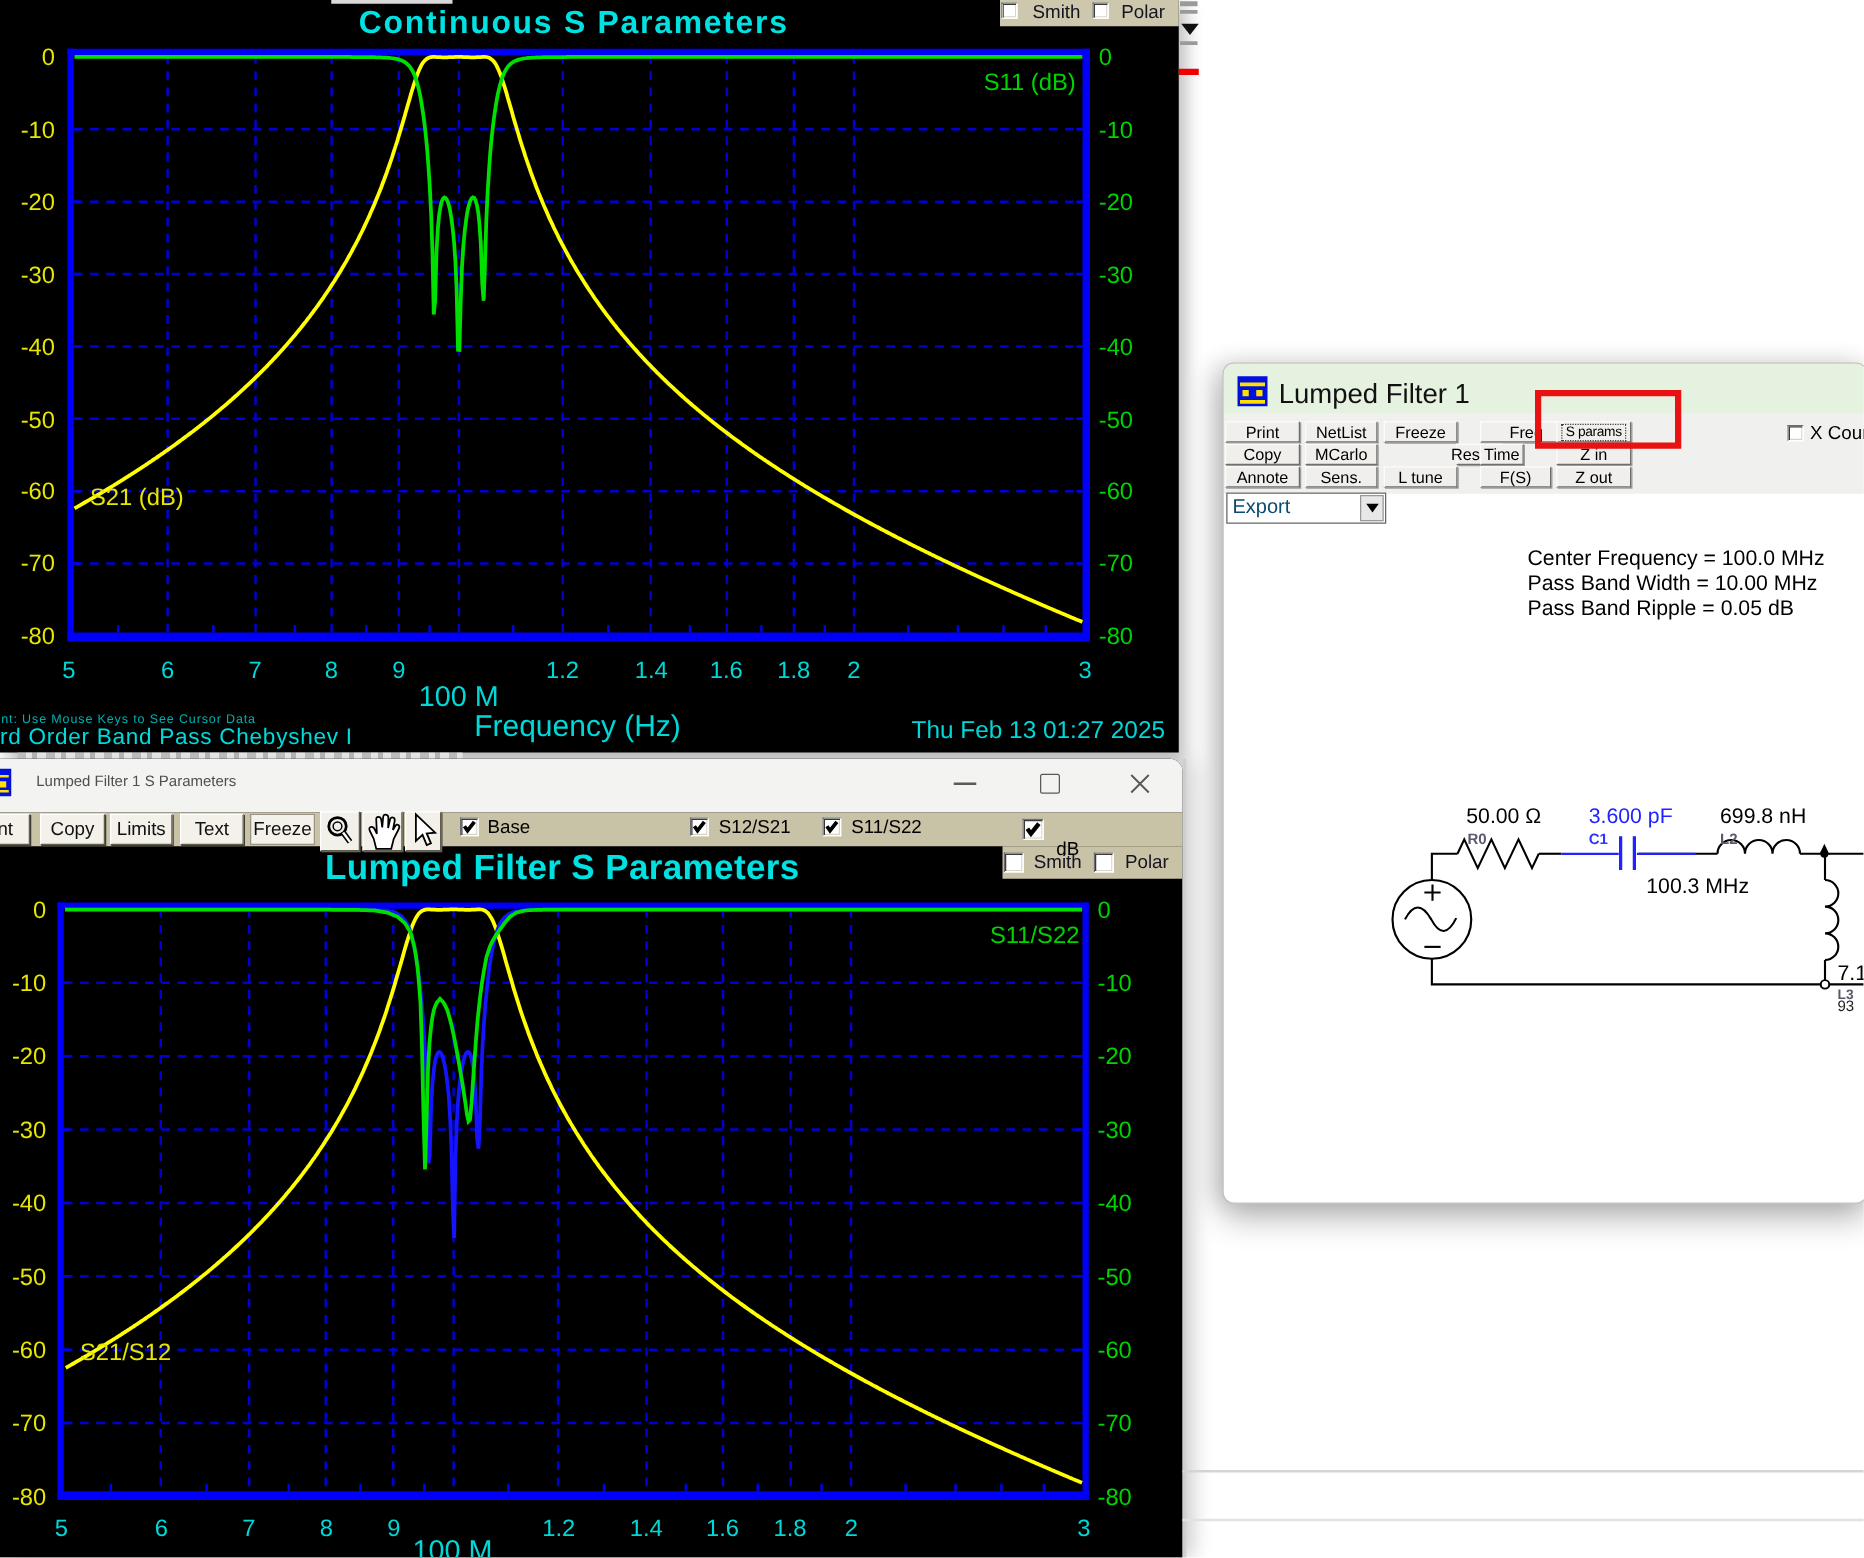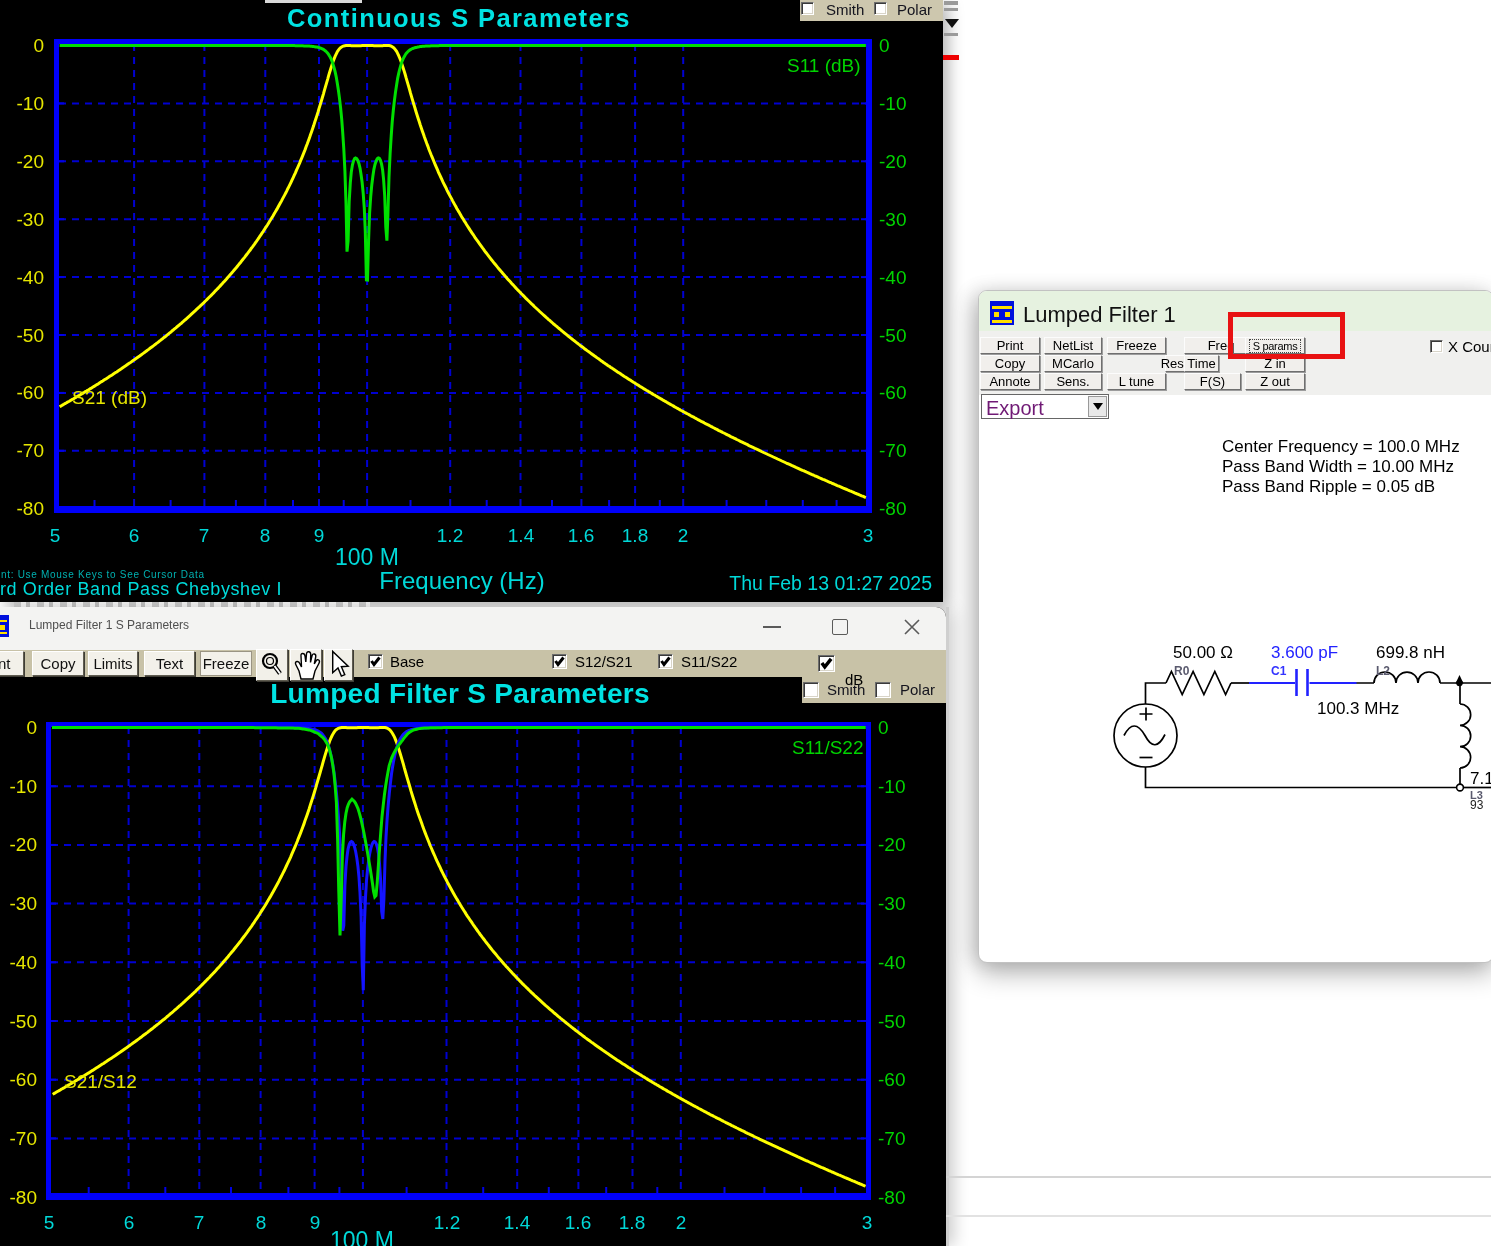--- a/index.html
+++ b/index.html
@@ -292,21 +292,21 @@
 <div class="cb " style="left:818px;top:655px;width:17px;height:17px">
       <svg width="15" height="15" viewBox="0 0 13 13" style="position:absolute;left:0;top:0">
         <path d="M 2.5 6 L 5 9.5 L 10.5 2.5" fill="none" stroke="#000" stroke-width="3"></path>
       </svg>
     </div>
     <div class="cblab" style="left:845px;top:672px;color:#000">dB</div>
 <div class="cb " style="left:803px;top:682px;width:16px;height:16px"></div>
     <div class="cblab" style="left:827px;top:682px">Smith</div>
 <div class="cb " style="left:875px;top:682px;width:16px;height:16px"></div>
     <div class="cblab" style="left:900px;top:682px">Polar</div>
-<div class="abs" style="left:260px;top:678px;width:400px;text-align:center;color:#00e2e2;font-size:28px;font-weight:bold;letter-spacing:0.3px;white-space:nowrap">Lumped Filter S Parameters</div>
+<div class="abs" style="left:260px;top:678px;width:400px;color:#00e2e2;font-size:28px;font-weight:bold;letter-spacing:0.3px;white-space:nowrap">Lumped Filter S Parameters</div>
 </div>
 <div class="abs" style="left:946px;top:607px;width:2.5px;height:639px;background:#cfcfcf"></div>
 
 <div class="abs" style="left:946px;top:1176px;width:545px;height:1.5px;background:#d4d4d4"></div>
 <div class="abs" style="left:946px;top:1215px;width:545px;height:1.5px;background:#e2e2e2"></div>
 
 <div class="abs" style="left:978px;top:290px;width:516px;height:673px;background:#fff;border:1px solid #c2c2c2;border-radius:9px;box-shadow:0 10px 26px rgba(0,0,0,.30), -8px 0 18px rgba(0,0,0,.10);overflow:hidden">
  <div class="abs" style="left:0;top:0;width:516px;height:40px;background:#e6f2e0"></div>
  <div class="abs" style="left:0;top:40px;width:516px;height:64px;background:#f0f0ee"></div>
  <div class="abs" style="left:11px;top:10px;width:24px;height:24px;background:#0010dd">
@@ -331,21 +331,21 @@
 <div class="pb" style="left:1184px;top:355px;width:35px;height:17px">Time</div>
 <div class="pb" style="left:1245px;top:355px;width:60px;height:17px">Z in</div>
 <div class="pb" style="left:980px;top:373px;width:60px;height:17px">Annote</div>
 <div class="pb" style="left:1044px;top:373px;width:58px;height:17px">Sens.</div>
 <div class="pb" style="left:1107px;top:373px;width:59px;height:17px">L tune</div>
 <div class="pb" style="left:1184px;top:373px;width:57px;height:17px">F(S)</div>
 <div class="pb" style="left:1245px;top:373px;width:60px;height:17px">Z out</div>
 <div class="cb " style="left:1430px;top:340px;width:13px;height:13px"></div>
     <div class="cblab" style="left:1448px;top:339px;color:#000;width:43px;overflow:hidden;white-space:nowrap">X Count</div>
 <div class="abs" style="left:981px;top:394px;width:128px;height:25px;background:#fff;border:1px solid #666">
-   <div style="position:absolute;left:4px;top:2px;font-size:20px;color:#701a75">Export</div>
+   <div style="position:absolute;left:4px;top:2px;font-size:16px;color:#0c4a6e">Export</div>
    <div style="position:absolute;right:1px;top:1px;width:19px;height:21px;background:#e8e8e8;border:1px solid #999;display:flex;align-items:center;justify-content:center">
         <div style="width:0;height:0;border-left:5px solid transparent;border-right:5px solid transparent;border-top:7px solid #000"></div>
       </div>
 </div>
 <div class="abs" style="left:1222px;top:437px;font-size:17px;color:#000;line-height:20px;white-space:nowrap">Center Frequency = 100.0 MHz<br>Pass Band Width = 10.00 MHz<br>Pass Band Ripple = 0.05 dB</div>
 <svg width="1491" height="1246" viewBox="0 0 1491 1246" style="position:absolute;left:0;top:0;pointer-events:none">
 <g stroke="#000" stroke-width="1.7" fill="none">
 <circle cx="1145.5" cy="735.5" r="31.5"></circle>
 <path d="M 1124 735.5 q 10 -19 21 0 q 10 19 20 -1"></path>
 <path d="M 1139.5 714 h 13 M 1146 707.5 v 13"></path>

